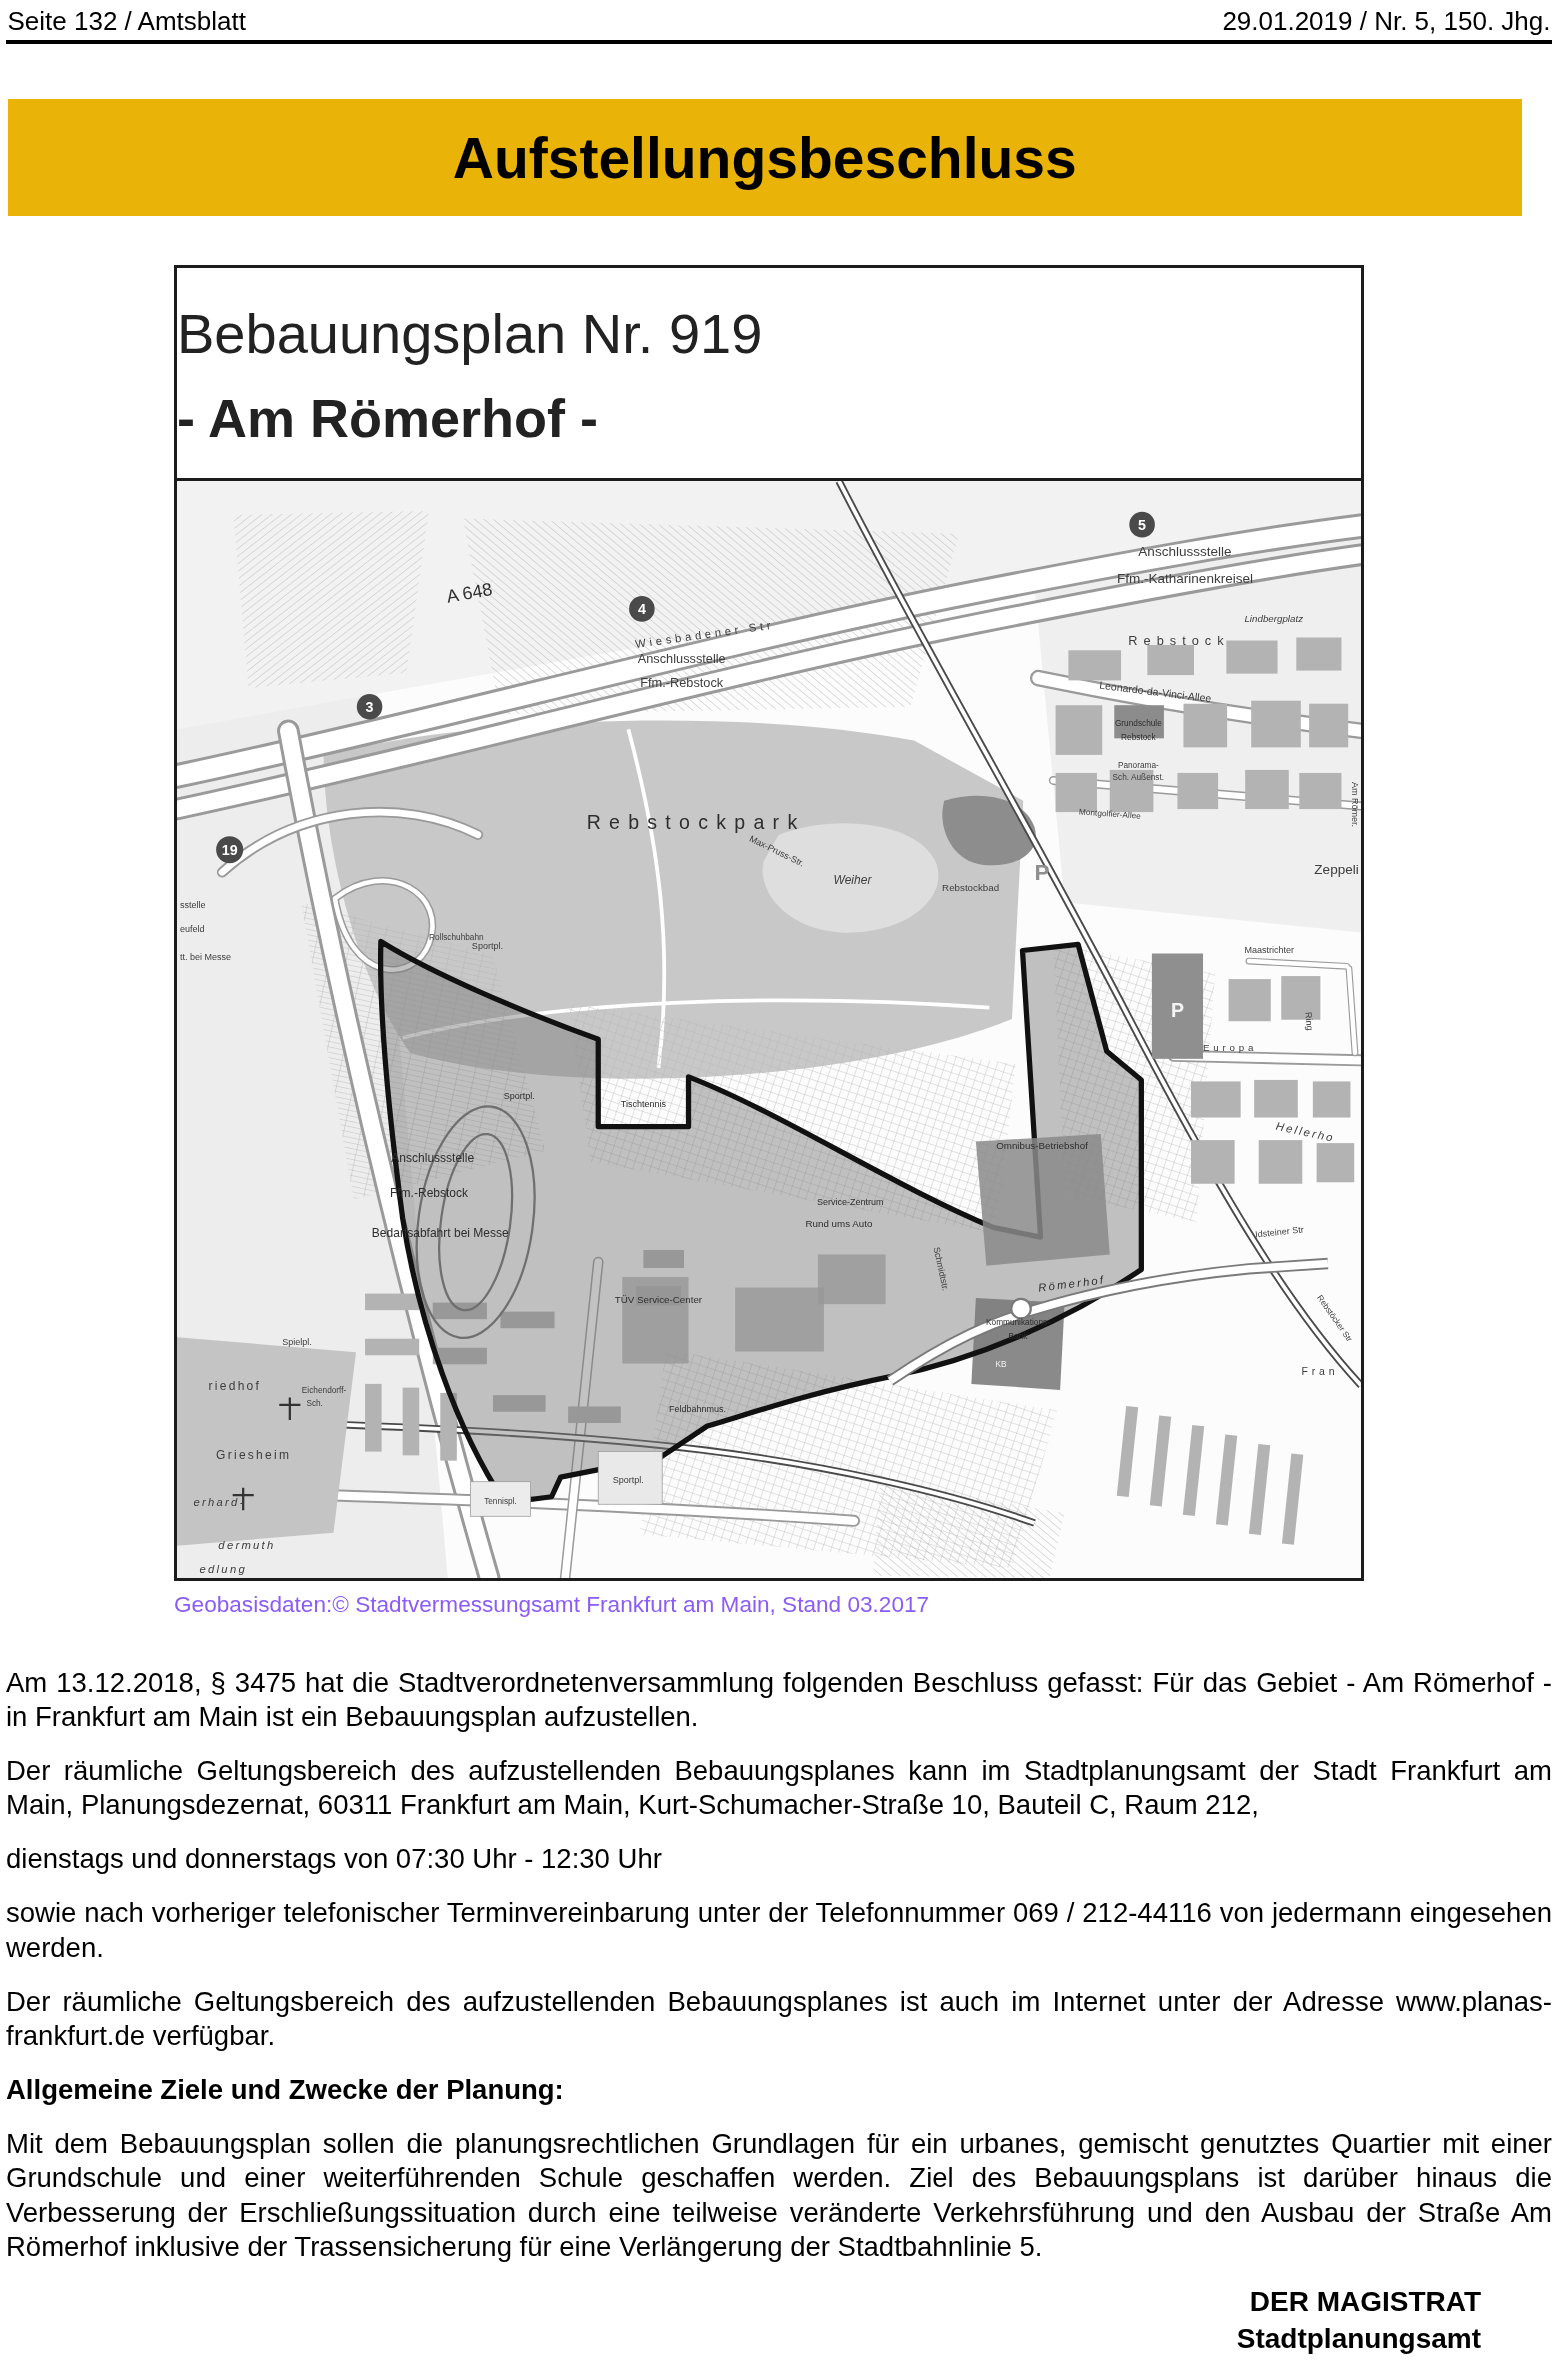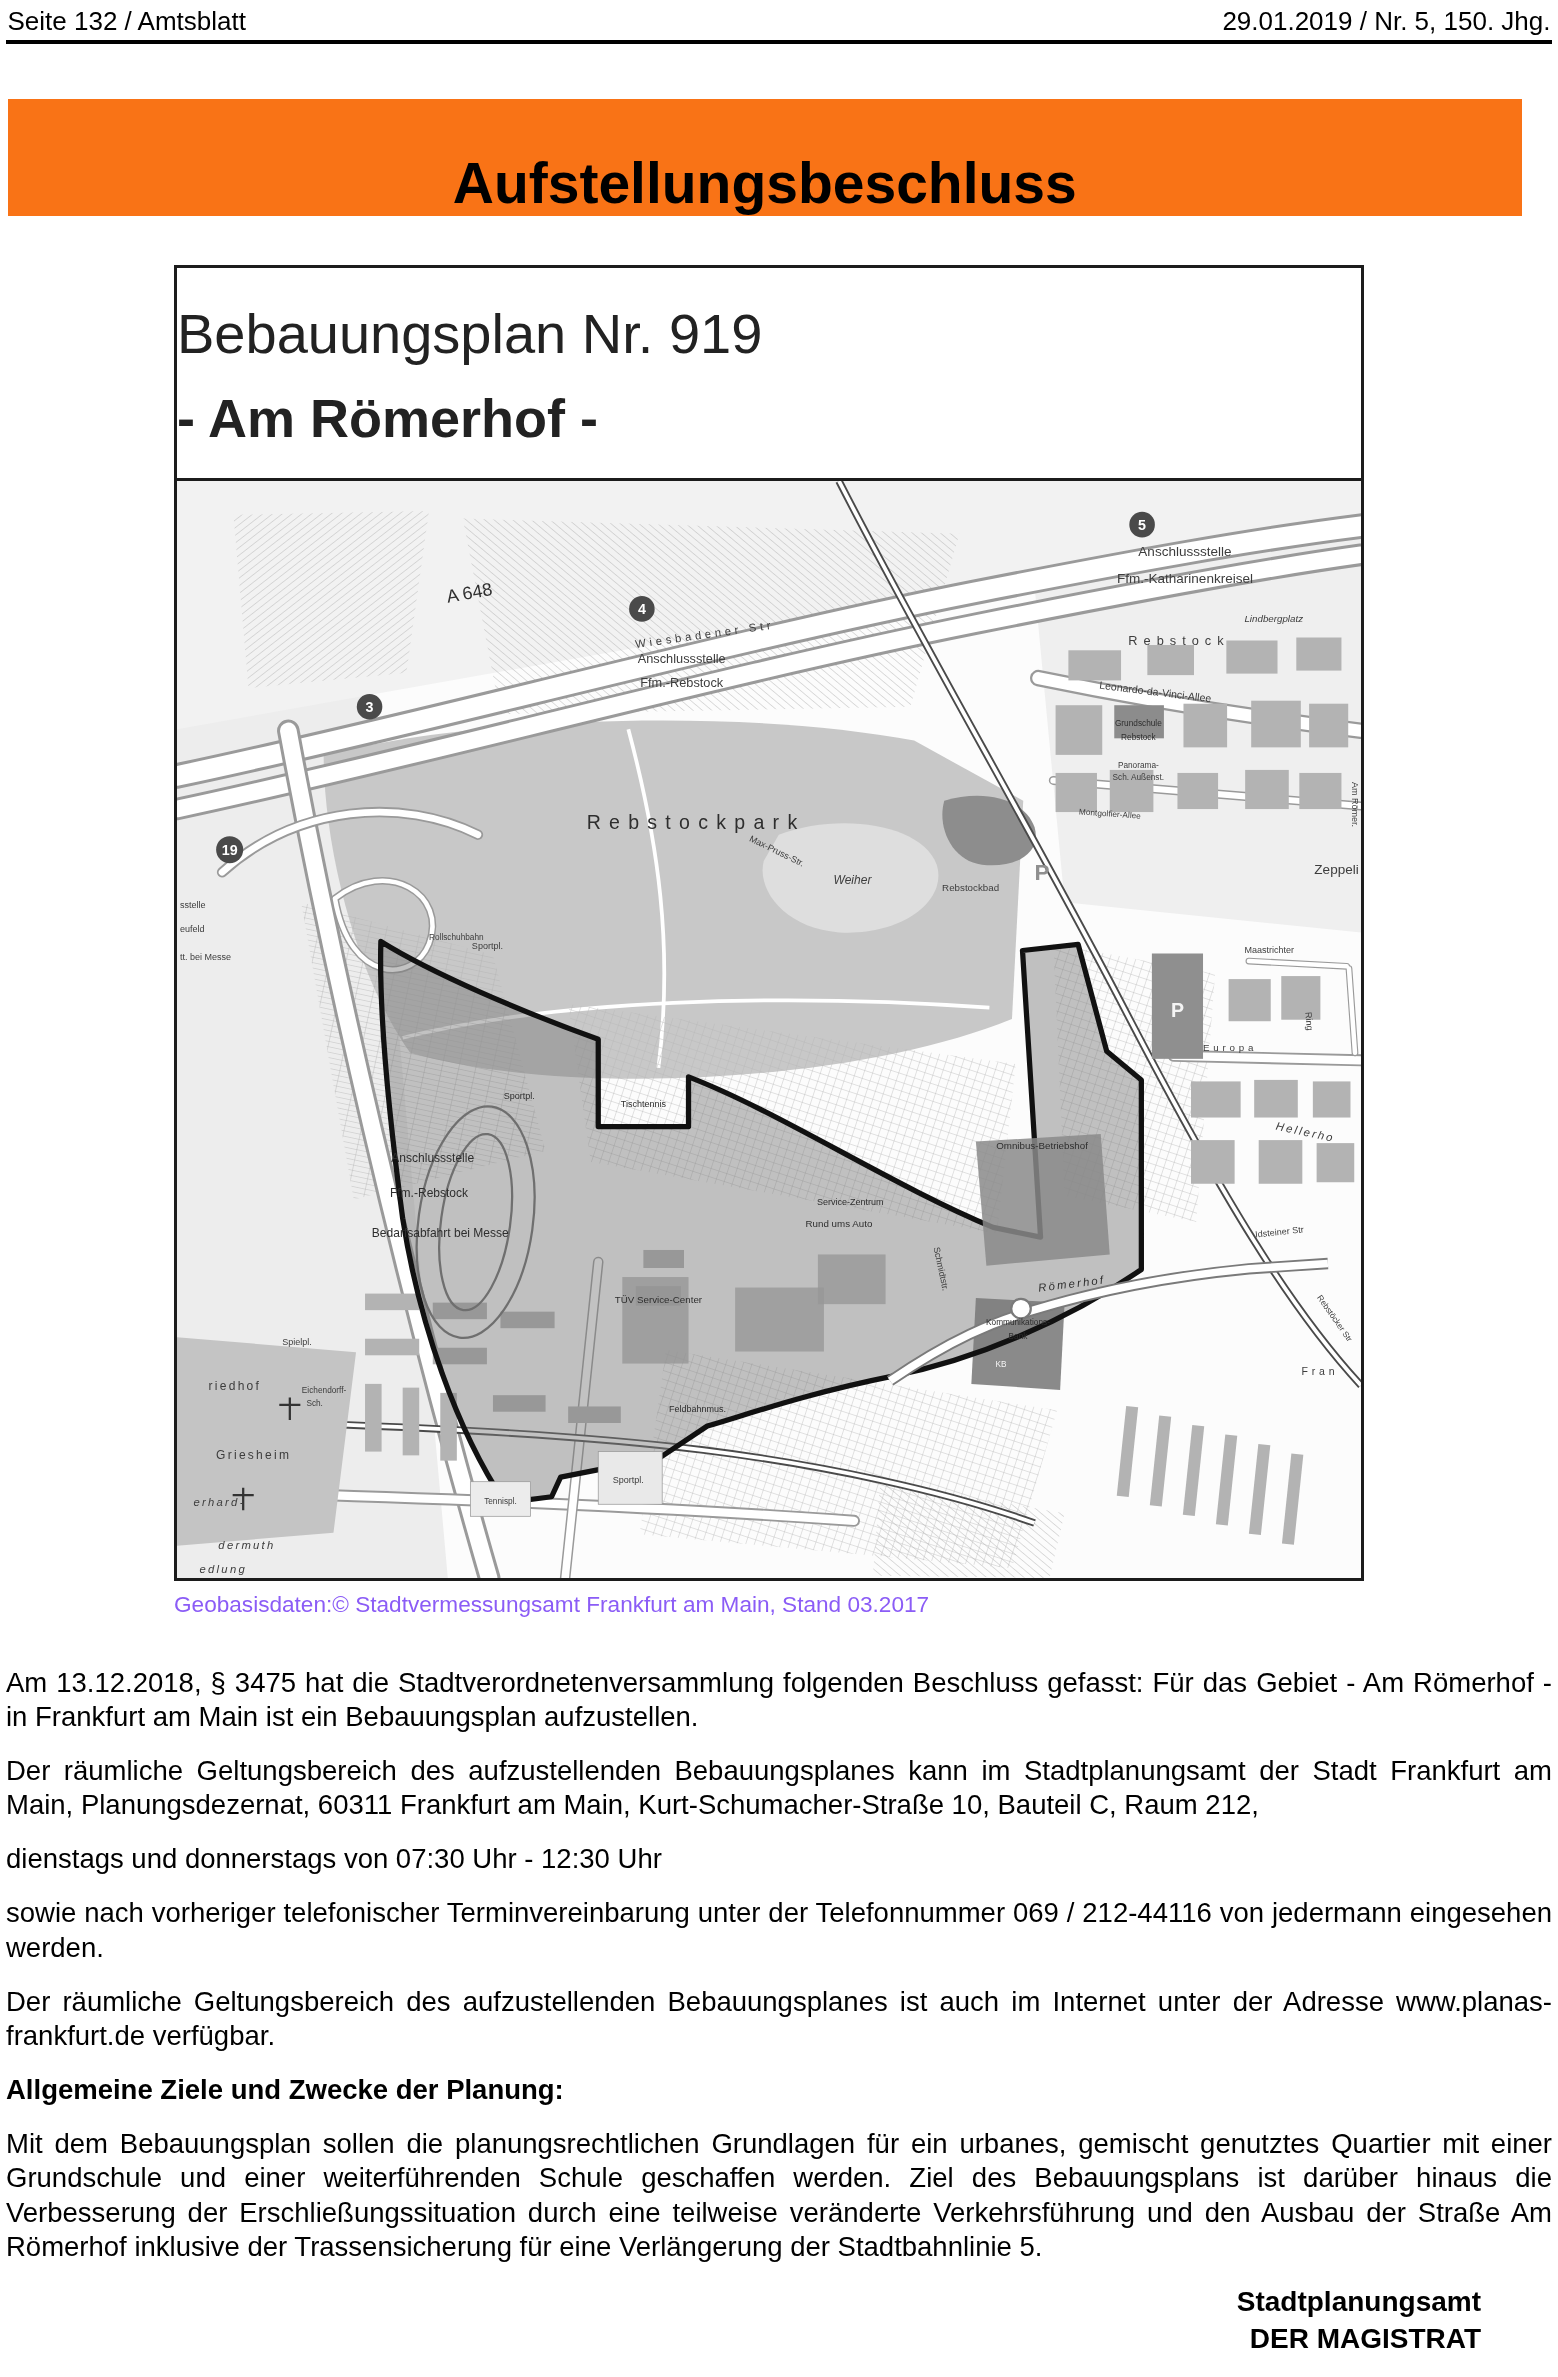--- a/index.html
+++ b/index.html
@@ -6,21 +6,21 @@
   body{
     width:1558px;height:2377px;overflow:hidden;background:#ffffff;color:#000;
     font-family:"Liberation Sans", sans-serif;
     -webkit-font-smoothing:antialiased;
   }
   .page{padding:2px 6px;box-sizing:border-box;width:1558px;}
   
   .hdr{display:flex;justify-content:space-between;align-items:flex-end;padding:4.5px 1.5px 5.3px 1.5px;font-size:26px;line-height:1.1;}
   .rule{height:3.8px;background:#000;}
   
-  .banner{margin:55px 30px 0 1.5px;height:117px;background:#f97316;display:flex;align-items:flex-end;justify-content:center;}
+  .banner{margin:55px 30px 0 1.5px;height:117px;background:#eab308;display:flex;align-items:center;justify-content:center;}
   .banner .title{font-size:57px;font-weight:bold;letter-spacing:0px;}
   
   .figure{margin:49px 0 0 168px;width:1184px;border:3px solid #1c1c1c;box-sizing:content-box;background:#fff;}
   .fig-head{border-bottom:3px solid #1c1c1c;padding:33px 0 29px 0;color:#222;}
   .fig-title{font-size:56px;font-weight:400;}
   .fig-subtitle{font-size:54px;font-weight:700;margin-top:21px;}
   .mapwrap{width:1184px;height:1097px;position:relative;background:#fdfdfd;overflow:hidden;}
   .mapwrap svg{display:block;width:100%;height:100%;}
   .caption{margin:10.5px 0 0 168px;font-size:22.6px;color:#8b5cf6;}
   
@@ -288,18 +288,18 @@
     <p>Am 13.12.2018, § 3475 hat die Stadtverordnetenversammlung folgenden Beschluss gefasst: Für das Gebiet - Am Römerhof - in Frankfurt am Main ist ein Bebauungsplan aufzustellen.</p>
     <p>Der räumliche Geltungsbereich des aufzustellenden Bebauungsplanes kann im Stadtplanungsamt der Stadt Frankfurt am Main, Planungsdezernat, 60311 Frankfurt am Main, Kurt-Schumacher-Straße 10, Bauteil C, Raum 212,</p>
     <p>dienstags und donnerstags von 07:30 Uhr - 12:30 Uhr</p>
     <p>sowie nach vorheriger telefonischer Terminvereinbarung unter der Telefonnummer 069 / 212-44116 von jedermann eingesehen werden.</p>
     <p>Der räumliche Geltungsbereich des aufzustellenden Bebauungsplanes ist auch im Internet unter der Adresse www.planas-frankfurt.de verfügbar.</p>
     <h2>Allgemeine Ziele und Zwecke der Planung:</h2>
     <p>Mit dem Bebauungsplan sollen die planungsrechtlichen Grundlagen für ein urbanes, gemischt genutztes Quartier mit einer Grundschule und einer weiterführenden Schule geschaffen werden. Ziel des Bebauungsplans ist darüber hinaus die Verbesserung der Erschließungssituation durch eine teilweise veränderte Verkehrsführung und den Ausbau der Straße Am Römerhof inklusive der Trassensicherung für eine Verlängerung der Stadtbahnlinie 5.</p>
   </div>
 
   <div class="sig">
+    <div>DER MAGISTRAT</div>
     <div>Stadtplanungsamt</div>
-    <div>DER MAGISTRAT</div>
   </div>
 
 </div>
 
 
 </body></html>

